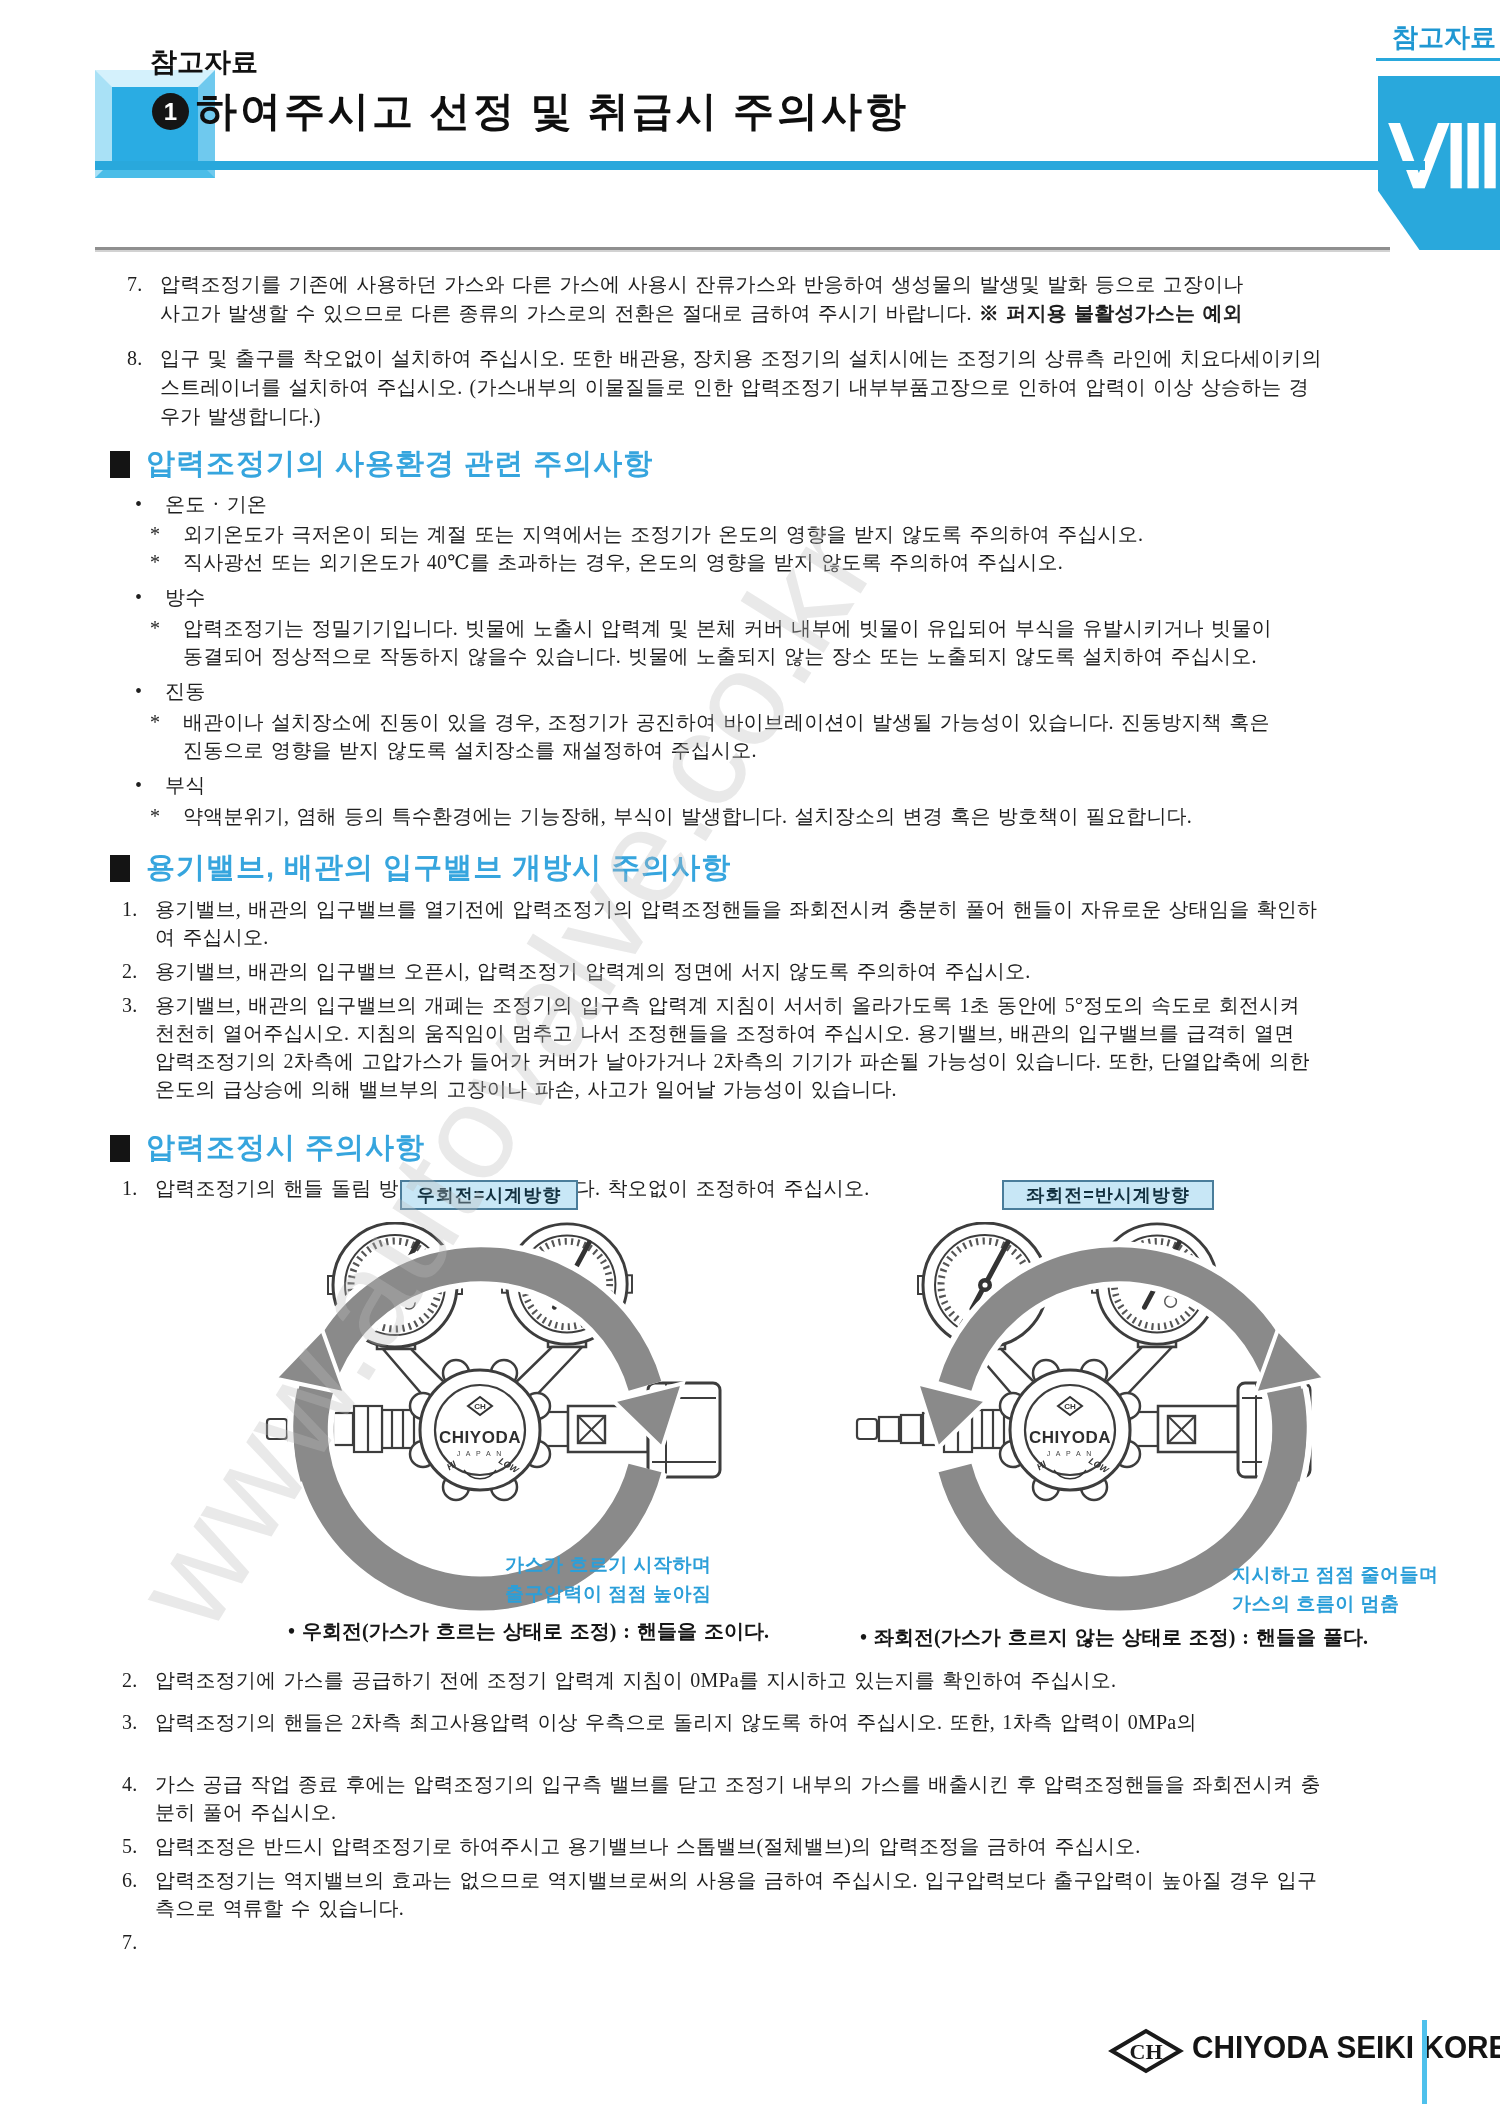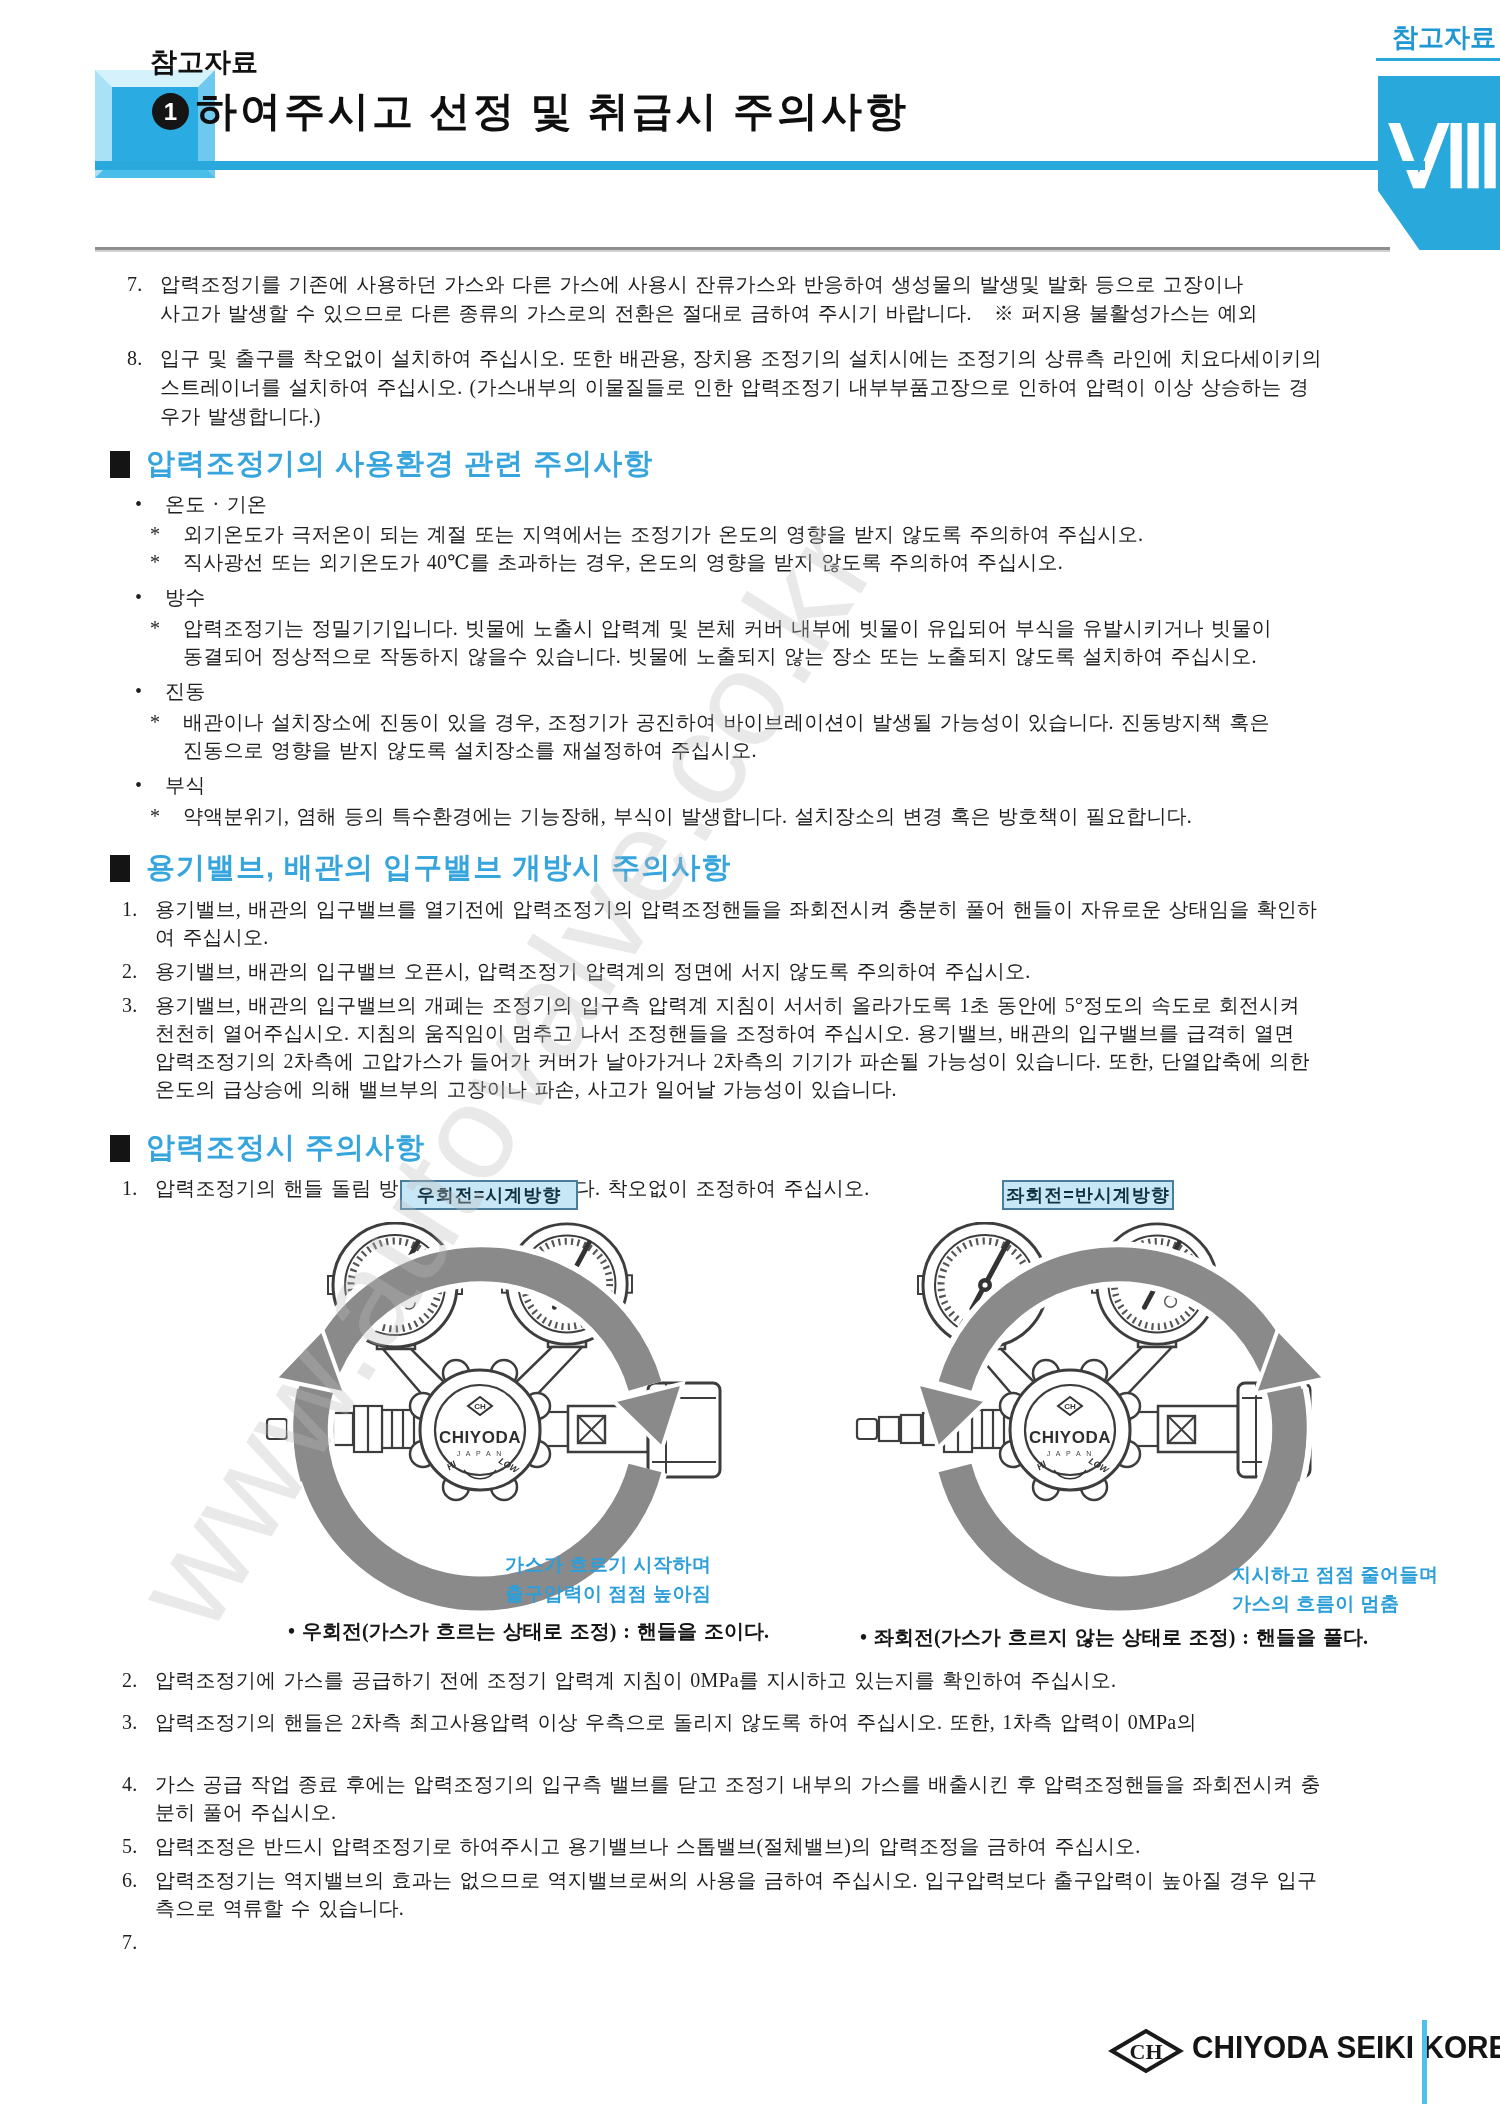--- a/index.html
+++ b/index.html
@@ -23,21 +23,21 @@
   .badge{width:37px;height:37px;border-radius:50%;background:#151515;color:#fff;display:flex;
         align-items:center;justify-content:center;font-family:"Liberation Sans",sans-serif;
         font-weight:bold;font-size:24px;margin-right:7px;flex:0 0 auto;}
   .doc-title{font-size:41px;font-weight:bold;letter-spacing:3px;color:#0f0f0f;white-space:nowrap;}
   .blue-rule{position:absolute;left:95px;top:161px;width:1330px;height:9px;background:#29a8dc;}
   .gray-rule{position:absolute;left:95px;top:247px;width:1295px;height:3px;background:#8f8f8f;
         box-shadow:0 2px 0 #d2d2d2;}
   
   .bl{position:absolute;white-space:nowrap;font-size:20px;line-height:24px;color:#1f1f1f;
         word-spacing:2px;letter-spacing:0.2px;}
-  .bb{font-weight:normal;margin-left:15px;}
+  .bb{font-weight:bold;}
   .mk{display:inline-block;width:33px;}
   .mk2{display:inline-block;width:30px;}
   .sec{position:absolute;display:flex;align-items:center;text-align:right;}
   .sq{width:20px;height:27px;background:#141414;margin-right:16px;flex:0 0 auto;}
   .sectext{font-family:"Liberation Sans",sans-serif;font-weight:bold;font-size:29px;color:#36a5de;
         letter-spacing:1px;white-space:nowrap;}
   
   .dlabel{position:absolute;height:30px;box-sizing:border-box;background:#c8e7f6;border:2px solid #4a7d9b;
         display:flex;align-items:center;justify-content:center;font-family:"Liberation Sans",sans-serif;
         font-weight:bold;font-size:18px;color:#12303f;letter-spacing:1px;}
@@ -210,21 +210,21 @@
 
   <div class="sec" style="left:110px;top:1128px">
     <span class="sq"></span>
     <span class="sectext">압력조정시 주의사항</span>
   </div>
 
   <div class="bl" style="left:122px;top:1176px">1.</div>
   <div class="bl" style="left:155px;top:1176px">압력조정기의 핸들 돌림 방향은 아래와 같습니다. 착오없이 조정하여 주십시오.</div>
 
   <div class="dlabel" style="left:400px;top:1180px;width:178px">우회전=시계방향</div>
-  <div class="dlabel" style="left:1002px;top:1180px;width:172px">좌회전=반시계방향</div>
+  <div class="dlabel" style="left:1002px;top:1180px;width:212px">좌회전=반시계방향</div>
 
   <svg class="dsvg" style="left:240px;top:1222px" width="530" height="400" viewBox="0 0 530 400">
     <use href="#regulator"></use>
     <use href="#arrows"></use>
   </svg>
 
   <svg class="dsvg" style="left:830px;top:1222px" width="530" height="400" viewBox="0 0 530 400">
     <use href="#regulator"></use>
     <g transform="translate(530,0) scale(-1,1)">
         <use href="#arrows"></use>

